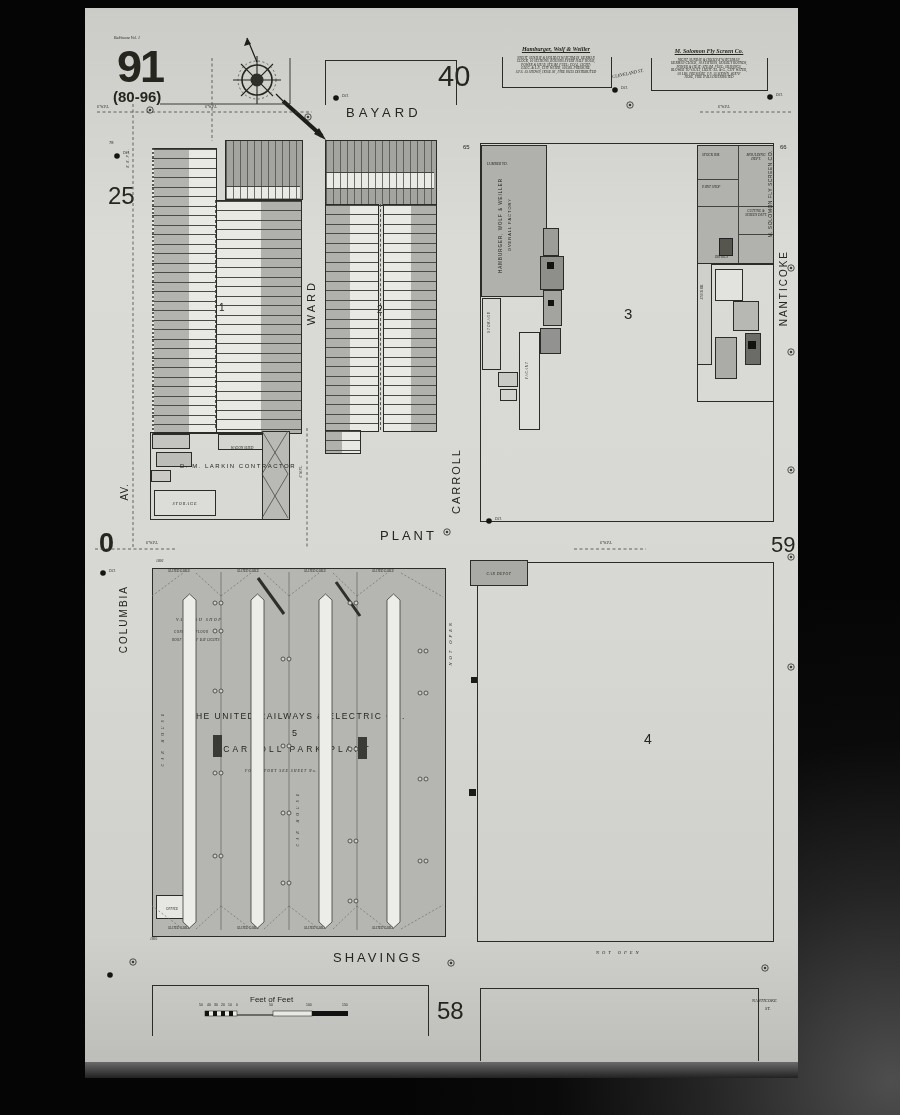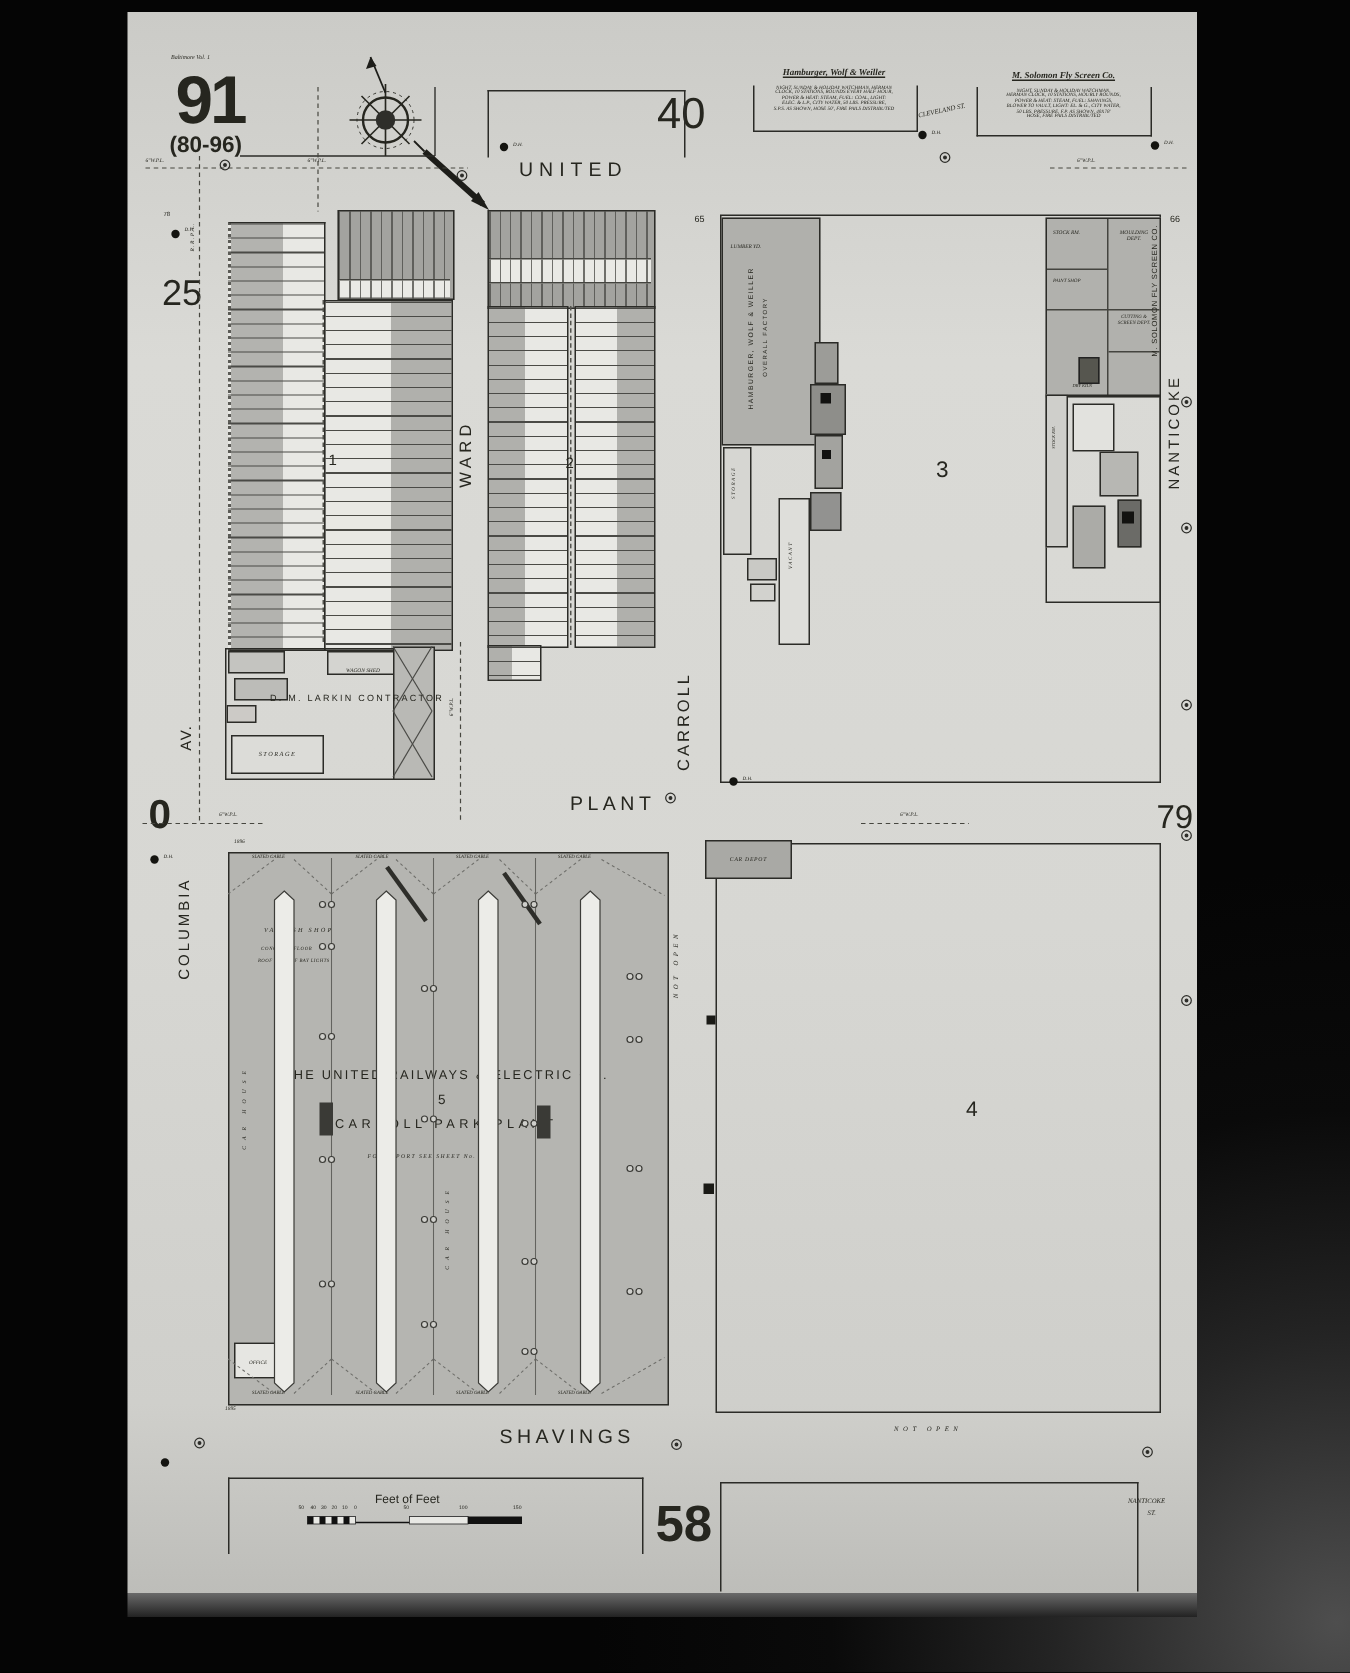--- a/index.html
+++ b/index.html
@@ -36,22 +36,22 @@
   <div class="paper"></div>
   <div class="paper-shadow"></div>
 
   <span class="lbl it" style="left:114px;top:36px;font-size:4px;">Baltimore Vol. 1</span>
   <span class="lbl b" style="left:117px;top:44px;font-size:45px;letter-spacing:-2px;">91</span>
   <span class="lbl b" style="left:113px;top:89px;font-size:15px;">(80-96)</span>
 
   <span class="lbl" style="left:438px;top:62px;font-size:29px;">40</span>
   <span class="lbl" style="left:108px;top:184px;font-size:24px;">25</span>
   <span class="lbl b" style="left:99px;top:530px;font-size:27px;">0</span>
-  <span class="lbl" style="left:771px;top:534px;font-size:22px;">79</span>
-  <span class="lbl" style="left:437px;top:999px;font-size:34px;font-weight:bold;">58</span>
+  <span class="lbl" style="left:771px;top:534px;font-size:22px;">59</span>
+  <span class="lbl" style="left:437px;top:999px;font-size:24px;">58</span>
 
   <div class="box open3" style="left:325px;top:60px;width:130px;height:44px;"></div>
 
   <div style="position:absolute;left:500px;top:37px;width:112px;text-align:center;">
     <span class="lbl it b" style="position:static;font-size:6px;text-decoration:underline;">Hamburger, Wolf &amp; Weiller</span>
     <div style="margin-top:2px;">
       <span class="lbl it" style="position:static;display:block;font-size:3.4px;">NIGHT, SUNDAY &amp; HOLIDAY WATCHMAN, HERMAN</span>
       <span class="lbl it" style="position:static;display:block;font-size:3.4px;">CLOCK, 10 STATIONS, ROUNDS EVERY HALF HOUR,</span>
       <span class="lbl it" style="position:static;display:block;font-size:3.4px;">POWER &amp; HEAT: STEAM, FUEL: COAL, LIGHT:</span>
       <span class="lbl it" style="position:static;display:block;font-size:3.4px;">ELEC. &amp; L.P., CITY WATER, 50 LBS. PRESSURE,</span>
@@ -67,21 +67,21 @@
       <span class="lbl it" style="position:static;display:block;font-size:3.4px;">HERMAN CLOCK, 10 STATIONS, HOURLY ROUNDS,</span>
       <span class="lbl it" style="position:static;display:block;font-size:3.4px;">POWER &amp; HEAT: STEAM, FUEL: SHAVINGS,</span>
       <span class="lbl it" style="position:static;display:block;font-size:3.4px;">BLOWER TO VAULT, LIGHT: EL. &amp; G., CITY WATER,</span>
       <span class="lbl it" style="position:static;display:block;font-size:3.4px;">50 LBS. PRESSURE, F.P. AS SHOWN, 40X78'</span>
       <span class="lbl it" style="position:static;display:block;font-size:3.4px;">HOSE, FIRE PAILS DISTRIBUTED</span>
     </div>
   </div>
   <div class="box open-top" style="left:651px;top:58px;width:115px;height:32px;border-top:none;background:none;"></div>
   <span class="lbl it" style="left:612px;top:72px;font-size:4.5px;transform:rotate(-12deg);">CLEVELAND ST.</span>
 
-  <span class="lbl" style="left:346px;top:106px;font-size:13px;letter-spacing:4px;">UNITED</span>
+  <span class="lbl" style="left:346px;top:106px;font-size:13px;letter-spacing:4px;">BAYARD</span>
   <span class="lbl v" style="left:306px;top:280px;font-size:11px;letter-spacing:3px;">WARD</span>
   <span class="lbl v" style="left:451px;top:448px;font-size:11px;letter-spacing:2px;">CARROLL</span>
   <span class="lbl v" style="left:120px;top:483px;font-size:10px;letter-spacing:1px;">AV.</span>
   <span class="lbl v" style="left:119px;top:585px;font-size:10px;letter-spacing:2px;">COLUMBIA</span>
   <span class="lbl v" style="left:779px;top:250px;font-size:10px;letter-spacing:2px;">NANTICOKE</span>
   <span class="lbl" style="left:380px;top:529px;font-size:13px;letter-spacing:3px;">PLANT</span>
   <span class="lbl" style="left:333px;top:951px;font-size:13px;letter-spacing:3px;">SHAVINGS</span>
   <span class="lbl v it" style="left:449px;top:620px;font-size:4.5px;letter-spacing:3px;">NOT OPEN</span>
   <span class="lbl it" style="left:596px;top:951px;font-size:4.5px;letter-spacing:3px;">NOT OPEN</span>
   <span class="lbl it" style="left:752px;top:999px;font-size:4.5px;">NANTICOKE</span>

